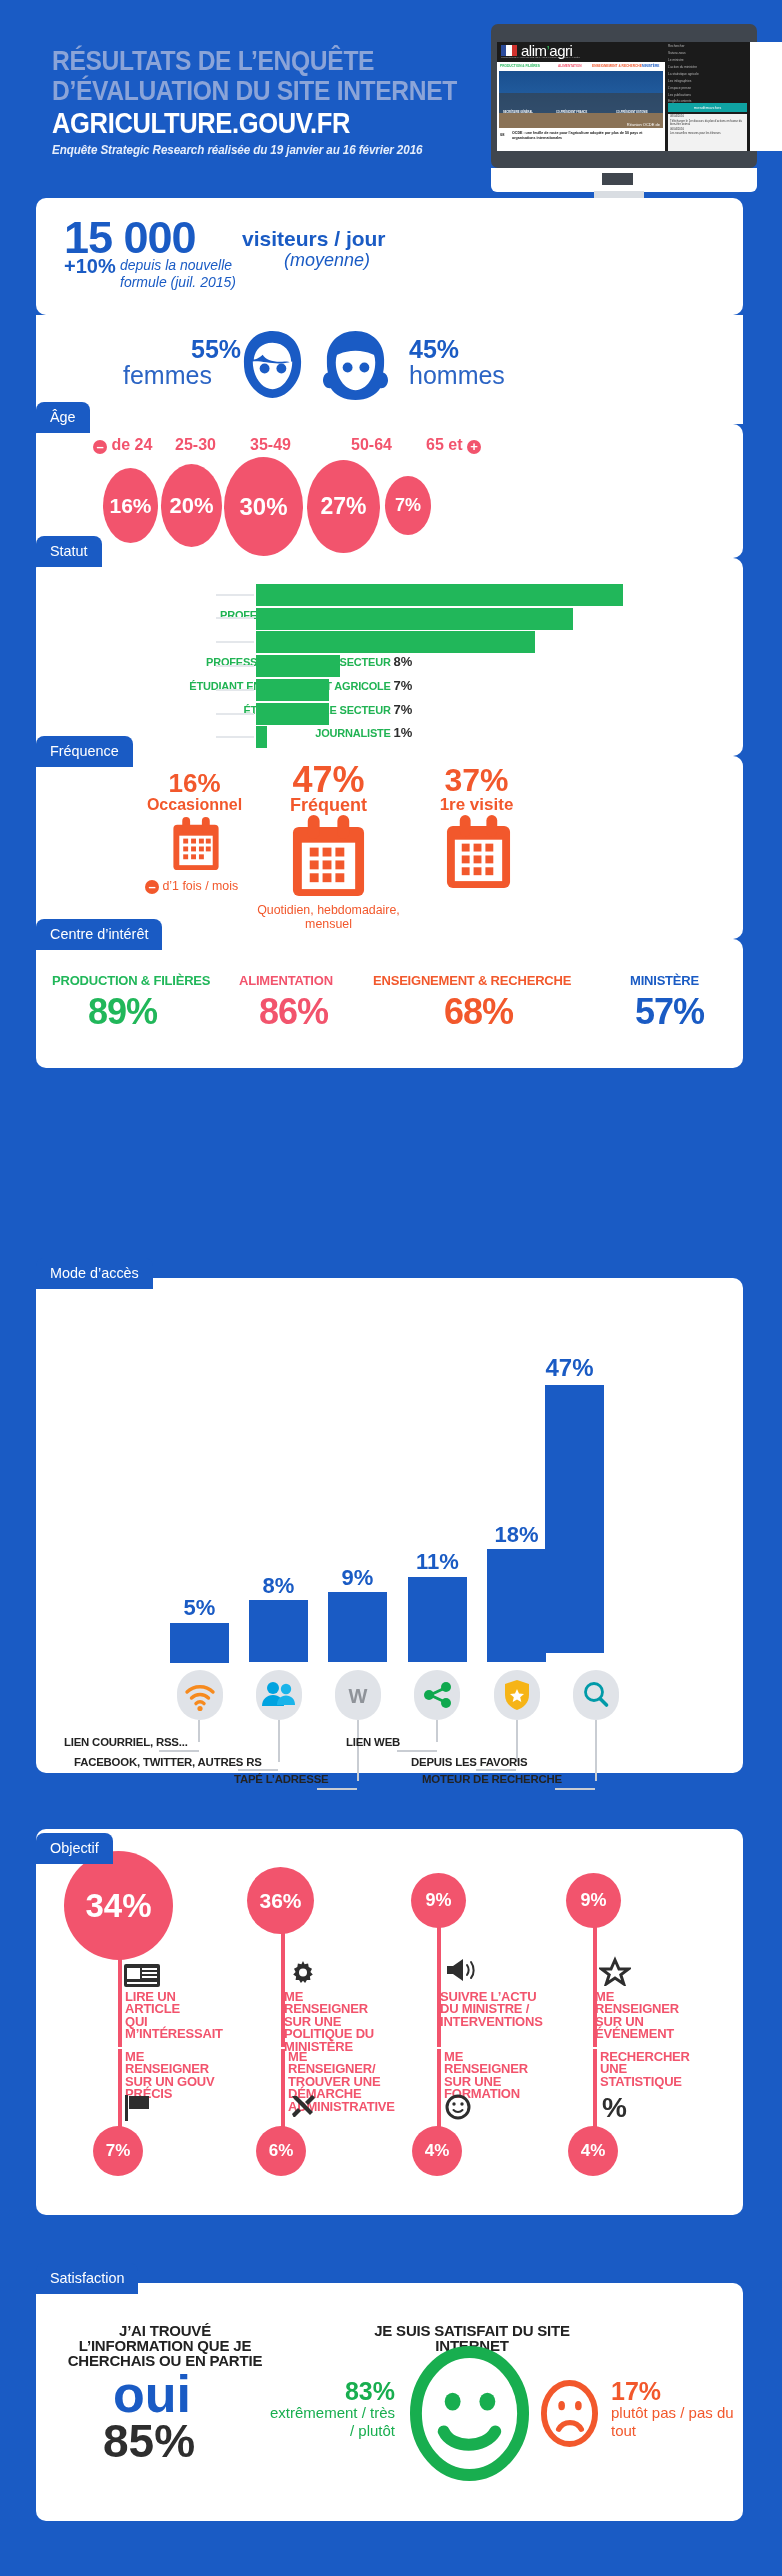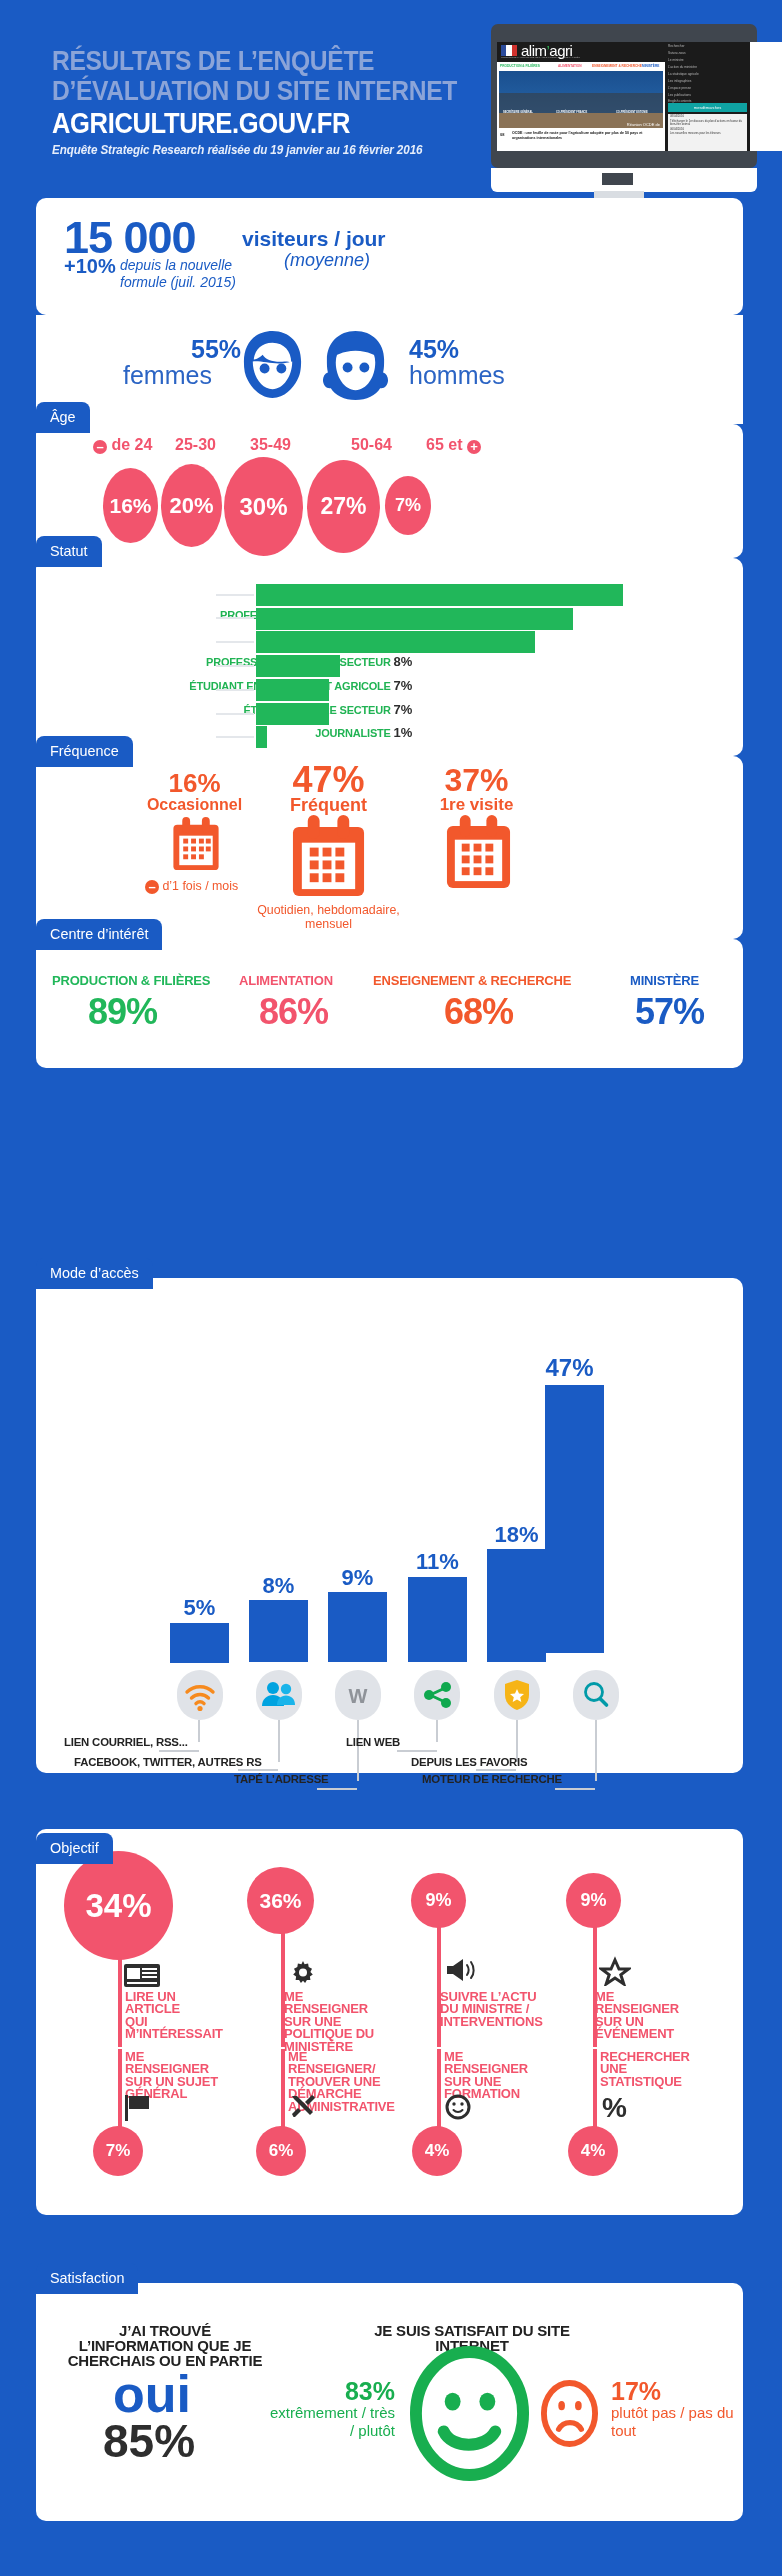--- a/index.html
+++ b/index.html
@@ -526,21 +526,21 @@
   <div class="o-lbl" style="left:404px;top:162px;width:104px;">SUIVRE L’ACTU DU MINISTRE / INTERVENTIONS</div>
 
   <div class="o-stem" style="left:557px;top:95px;height:123px;"></div>
   <div class="o-bubble" style="left:530px;top:44px;width:55px;height:55px;font-size:18px;line-height:55px;">9%</div>
   <svg class="o-ico" style="left:563px;top:127px;" width="32" height="30" viewBox="0 0 32 30">
     <path fill="none" stroke="#2e2e2e" stroke-width="3" d="M16 4l4 9h9.5l-7.7 5.8 3 9.2-8.8-6-8.8 6 3-9.2L2.5 13H12z"></path>
   </svg>
   <div class="o-lbl" style="left:559px;top:162px;width:89px;">ME RENSEIGNER SUR UN ÉVÉNEMENT</div>
 
   <div class="o-stem" style="left:82px;top:220px;height:99px;"></div>
-  <div class="o-lbl" style="left:89px;top:222px;width:94px;">ME RENSEIGNER SUR UN SUJET GÉNÉRAL</div>
+  <div class="o-lbl" style="left:89px;top:222px;width:94px;">ME RENSEIGNER SUR UN GOUV PRÉCIS</div>
   <svg class="o-ico" style="left:89px;top:266px;" width="30" height="26" viewBox="0 0 30 26">
     <rect x="0" y="0" width="3" height="26" fill="#2e2e2e"></rect>
     <path fill="#2e2e2e" d="M4 1h20v13H4z"></path>
   </svg>
   <div class="o-bubble" style="left:57px;top:297px;width:50px;height:50px;font-size:17px;line-height:50px;">7%</div>
 
   <div class="o-stem" style="left:245px;top:220px;height:99px;"></div>
   <div class="o-lbl" style="left:252px;top:222px;width:109px;">ME RENSEIGNER/ TROUVER UNE DÉMARCHE ADMINISTRATIVE</div>
   <svg class="o-ico" style="left:252px;top:264px;" width="30" height="28" viewBox="0 0 30 28">
     <path fill="#2e2e2e" d="M4 3l5 0 13 13 3 3-3 3-3-3L6 6z"></path>

